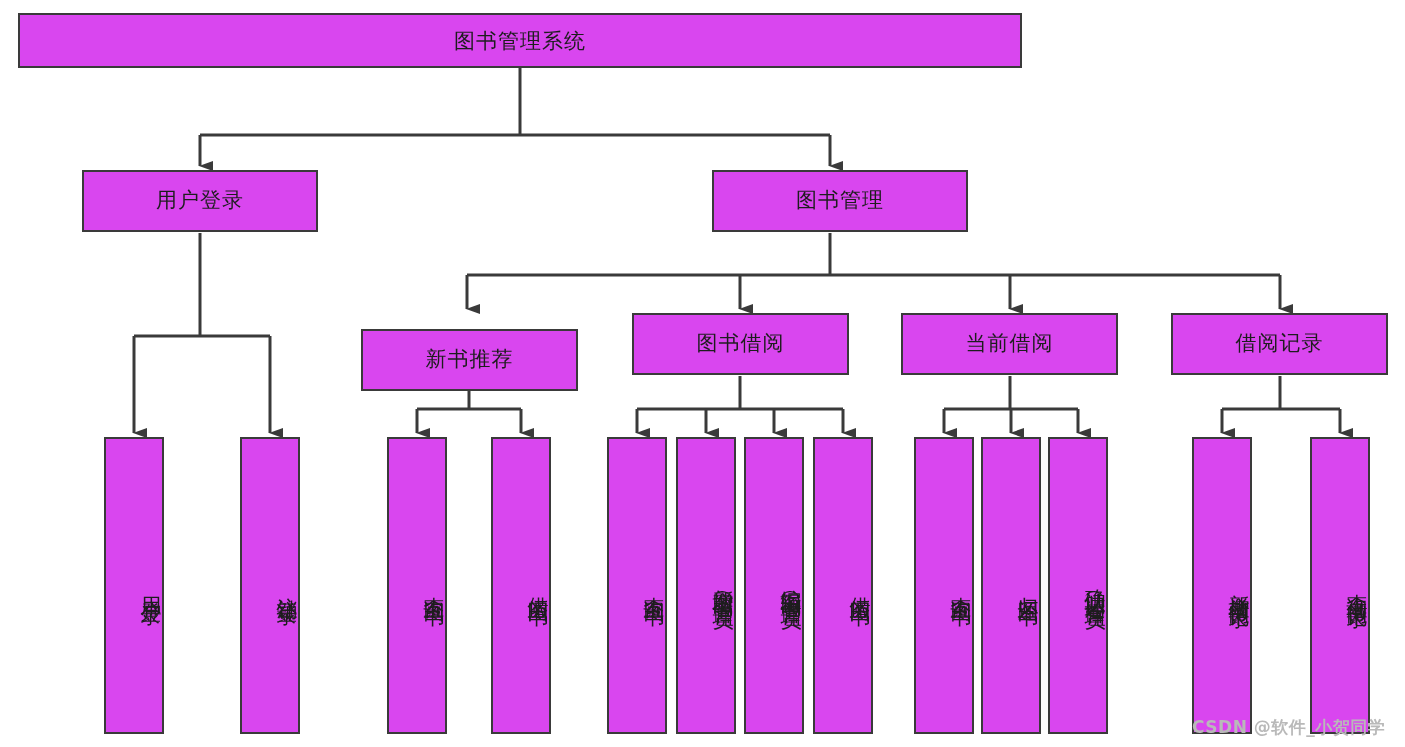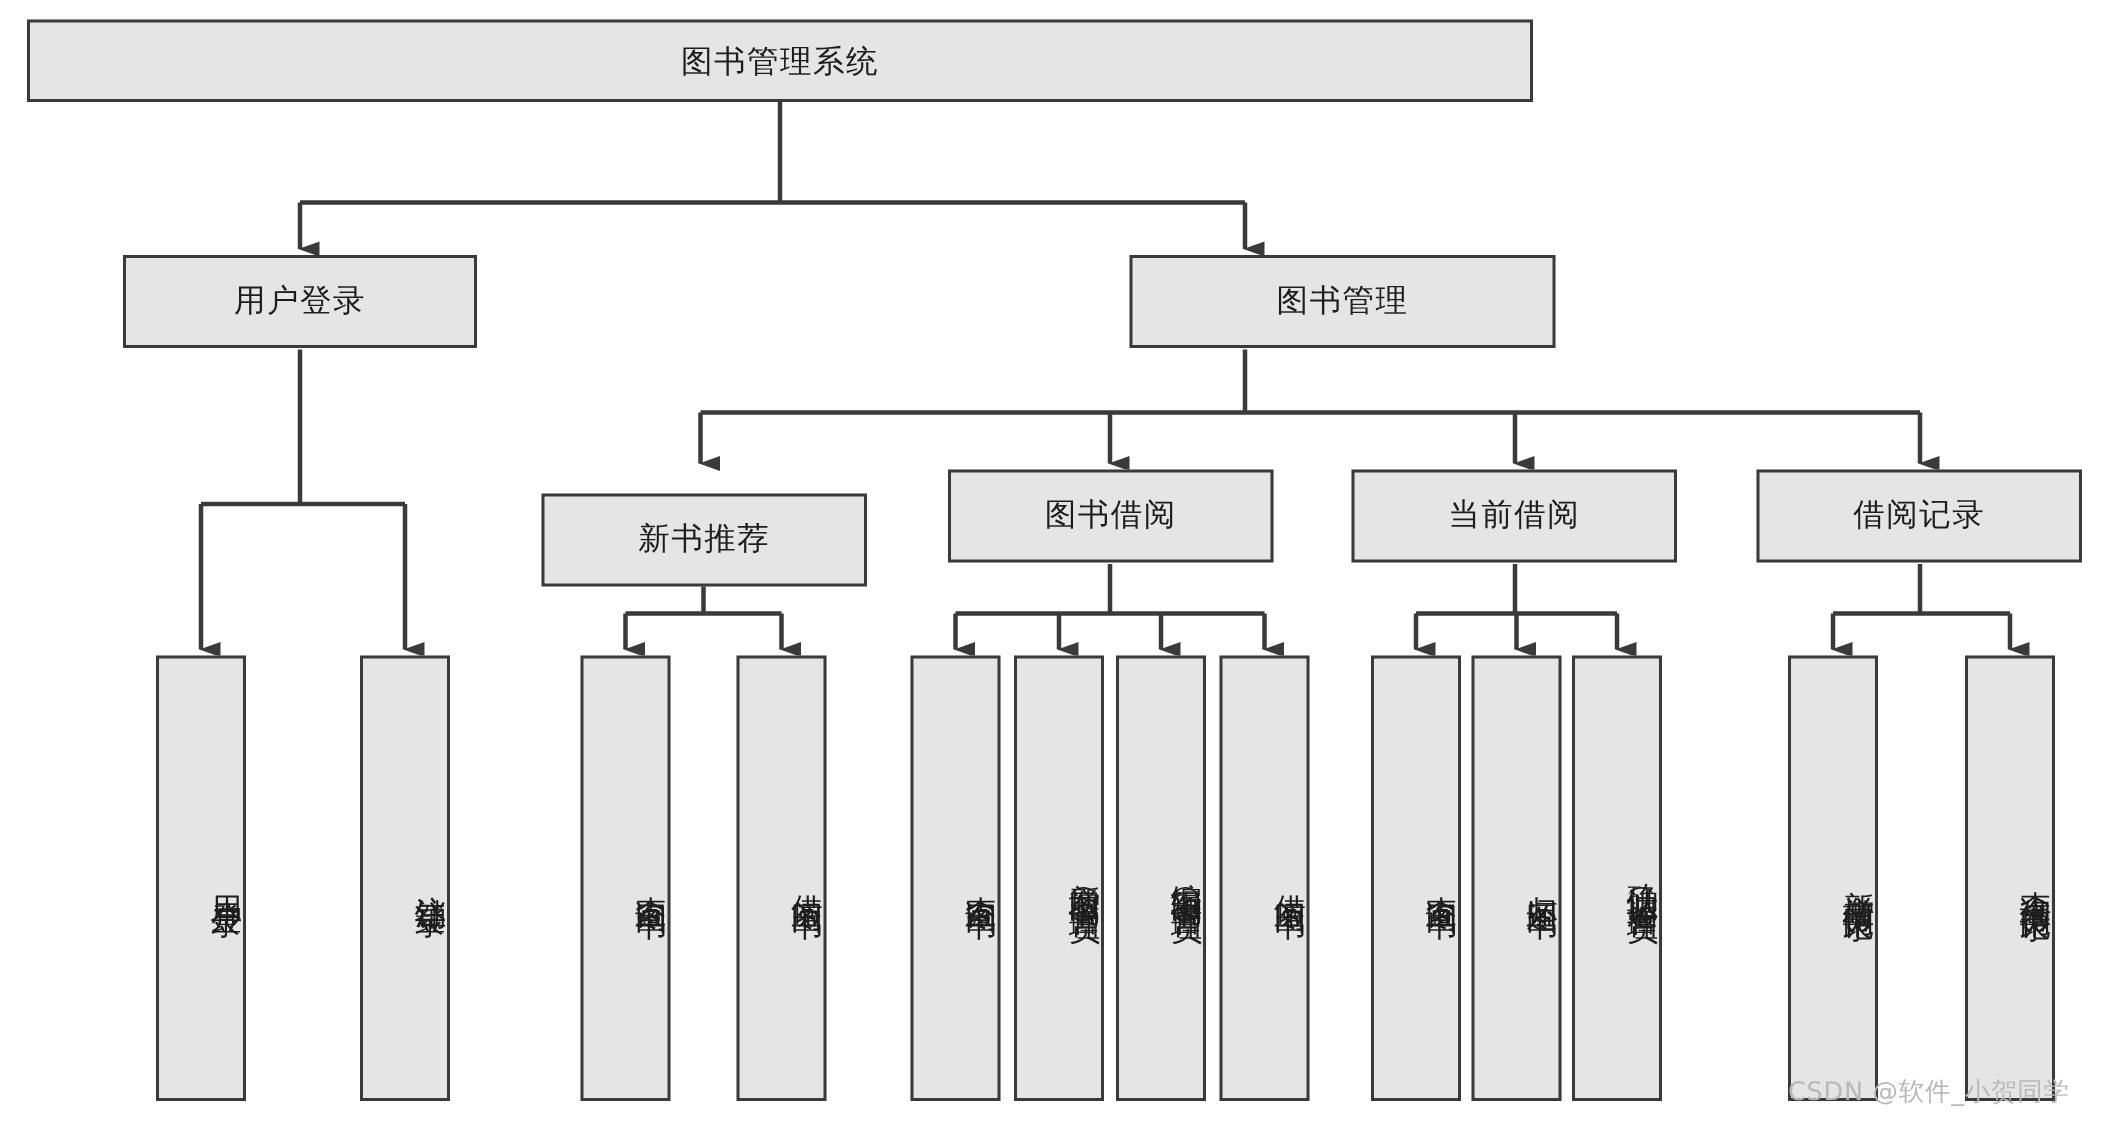--- a/index.html
+++ b/index.html
@@ -22,21 +22,21 @@
     position: absolute;
     left: 0;
     top: 0;
     width: 1405px;
     height: 747px;
   }
   .node {
     position: absolute;
     box-sizing: border-box;
     border: 2.5px solid #3a3a3a;
-    background: #e5e5e5;
+    background: #d946ef;
     color: #1d1d1d;
     display: flex;
     align-items: center;
     justify-content: center;
     text-align: center;
   }
   .node.horizontal {
     font-size: 21px;
     letter-spacing: 1px;
     line-height: 1.2;
@@ -124,21 +124,21 @@
     </g>
   </svg>
 
   <div class="node root" style="left:18px; top:13px; width:1004px; height:55px;">
     <span>图书管理系统</span>
   </div>
 
   <div class="node horizontal" style="left:82px; top:170px; width:236px; height:62px;">
     <span>用户登录</span>
   </div>
-  <div class="node horizontal" style="left:753px; top:170px; width:284px; height:62px;">
+  <div class="node horizontal" style="left:712px; top:170px; width:256px; height:62px;">
     <span>图书管理</span>
   </div>
 
   <div class="node horizontal" style="left:361px; top:313px; width:217px; height:62px;margin-top:16px;">
     <span>新书推荐</span>
   </div>
   <div class="node horizontal" style="left:632px; top:313px; width:217px; height:62px;">
     <span>图书借阅</span>
   </div>
   <div class="node horizontal" style="left:1171px; top:313px; width:217px; height:62px;">
@@ -185,15 +185,15 @@
     <span class="vlabel">确认归还（管理员）</span>
   </div>
 
   <div class="node vertical" style="left:1192px; top:437px; width:60px; height:297px;">
     <span class="vlabel">新增借阅记录</span>
   </div>
   <div class="node vertical" style="left:1310px; top:437px; width:60px; height:297px;">
     <span class="vlabel">查询借阅记录</span>
   </div>
 
-  <div class="watermark" style="left:1192px; top:716px;">CSDN @软件_小贺同学</div>
+  <div class="watermark" style="left:1192px; top:716px;font-weight:bold;">CSDN @软件_小贺同学</div>
 
 </div>
 
 </body></html>

